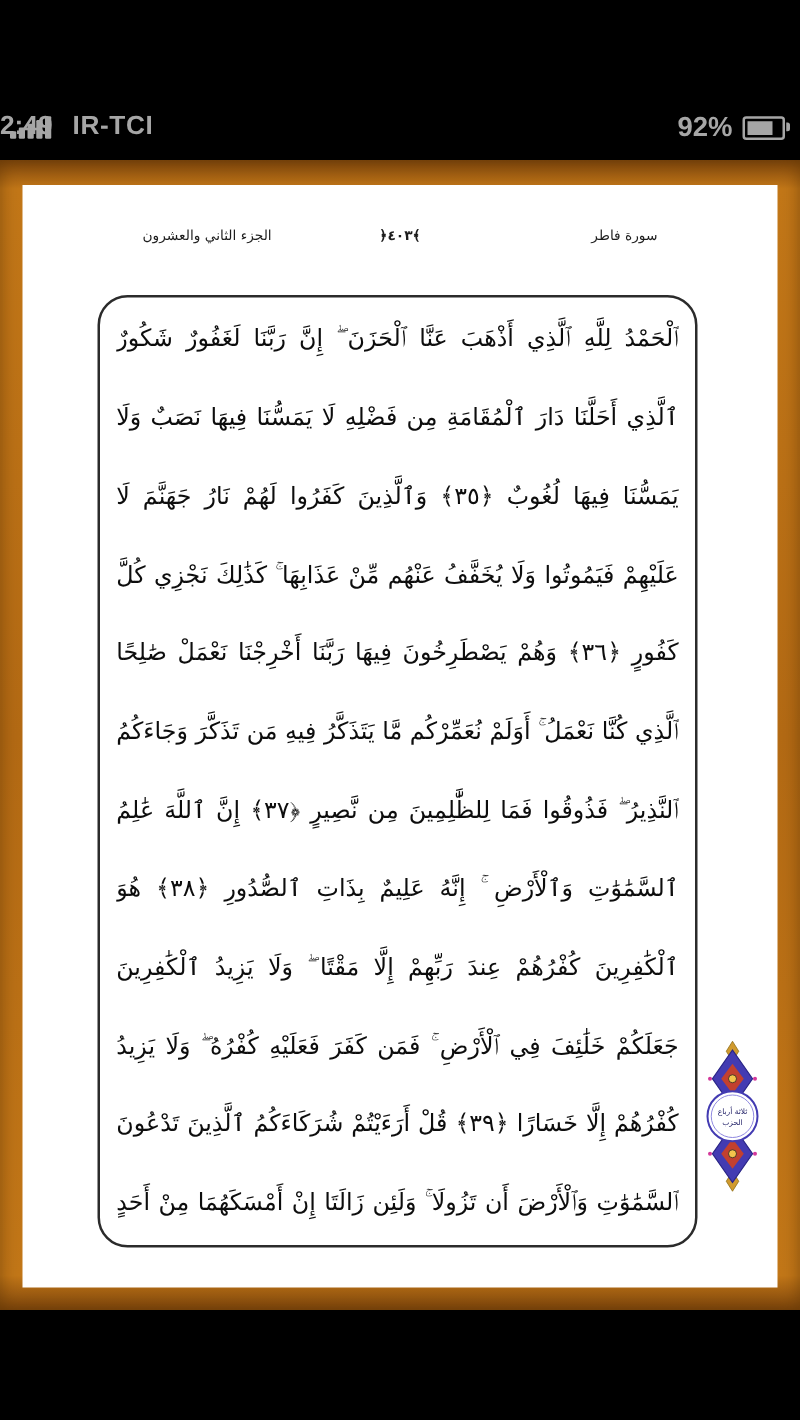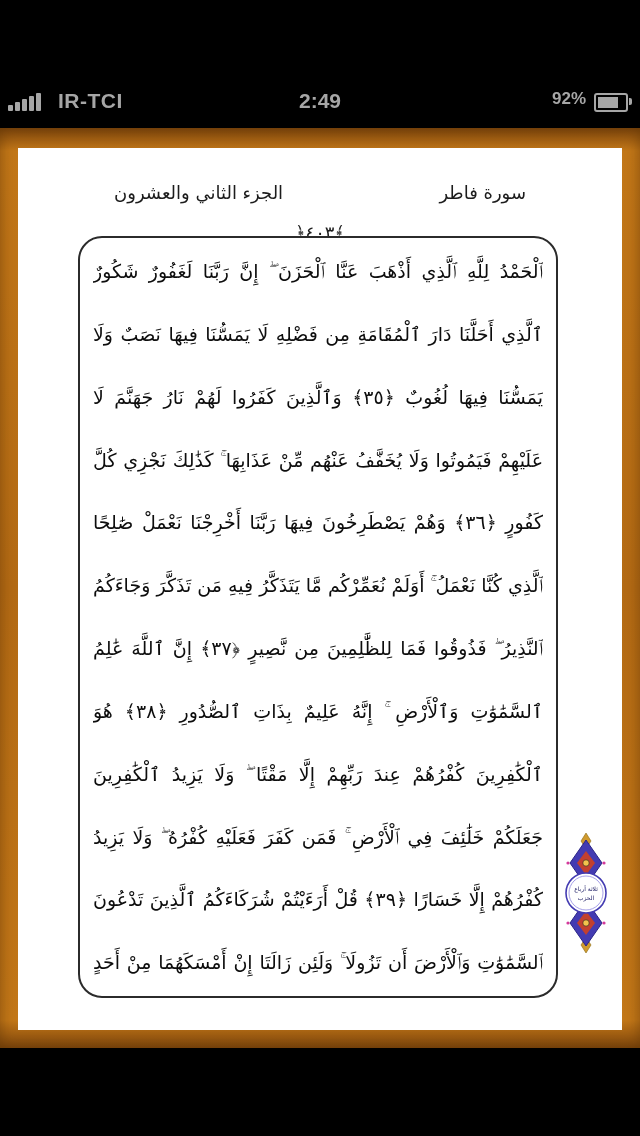--- a/index.html
+++ b/index.html
@@ -6,37 +6,37 @@
   body{
     width:640px;height:1136px;background:#000;position:relative;overflow:hidden;
     font-family:"Liberation Sans", sans-serif;
   }
   
   .status-bar{position:absolute;top:84px;left:0;width:640px;height:36px;color:#a6a6a6;}
   .signal{position:absolute;left:8px;bottom:9px;display:flex;align-items:flex-end;gap:2px;}
   .signal .b{width:5px;background:#a6a6a6;border-radius:1px;}
   .b1{height:6px}.b2{height:9px}.b3{height:12px}.b4{height:15px}.b5{height:18px}
   .carrier{position:absolute;left:58px;top:5px;font-size:21px;font-weight:bold;letter-spacing:.5px;}
-  .clock{position:absolute;left:0;right:0;top:5px;text-align:center;font-size:21px;font-weight:bold;}
-  .batt-pct{position:absolute;right:54px;top:5px;font-size:17px;font-weight:bold;}
+  .clock{position:absolute;left:0;right:0;top:5px;text-align:left;font-size:21px;font-weight:bold;}
+  .batt-pct{position:absolute;right:54px;top:5px;font-size:22px;font-weight:bold;}
   .batt{position:absolute;right:12px;top:9px;width:30px;height:15px;border:2px solid #a6a6a6;border-radius:3px;}
   .batt::after{content:"";position:absolute;right:-6px;top:3px;width:3px;height:7px;background:#a6a6a6;border-radius:0 2px 2px 0;}
   .batt-fill{position:absolute;left:2px;top:2px;bottom:2px;width:20px;background:#a6a6a6;}
   
   .frame{
     position:absolute;left:0;top:128px;width:640px;height:920px;
     background:linear-gradient(180deg,#7e460c 0%,#c27718 2.5%,#b36a14 50%,#c27718 97%,#7e460c 100%);
     box-shadow:inset 0 0 14px rgba(90,50,5,.6);
   }
   .page{position:absolute;left:18px;top:20px;width:604px;height:882px;background:#ffffff;}
   
   .page-header{position:absolute;top:34px;left:0;width:100%;height:26px;color:#1c1c1c;}
-  .page-header span{font-family:"DejaVu Sans",sans-serif;font-size:18px;white-space:nowrap;}
+  .page-header span{font-family:"DejaVu Sans",sans-serif;font-size:11px;white-space:nowrap;}
   .hdr-juz{position:absolute;left:96px;top:0;}
-  .hdr-page{position:absolute;left:50%;top:0;transform:translateX(-50%);font-weight:normal;margin-top:40px;}
+  .hdr-page{position:absolute;left:50%;top:0;transform:translateX(-50%);font-weight:bold;}
   .hdr-surah{position:absolute;right:96px;top:0;}
   
   .text-box{
     position:absolute;left:60px;top:88px;width:480px;height:762px;
     border:2px solid #2b2b2b;border-radius:24px;box-sizing:border-box;
     padding:9px 13px;display:flex;flex-direction:column;justify-content:space-between;
     background:#fff;
   }
   .qline{
     direction:rtl;unicode-bidi:plaintext;

